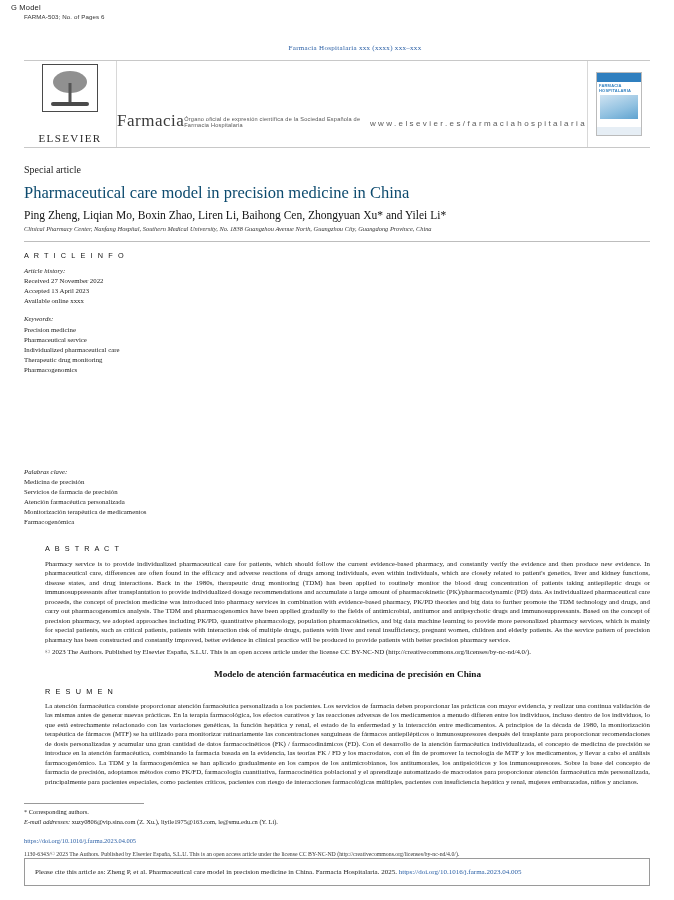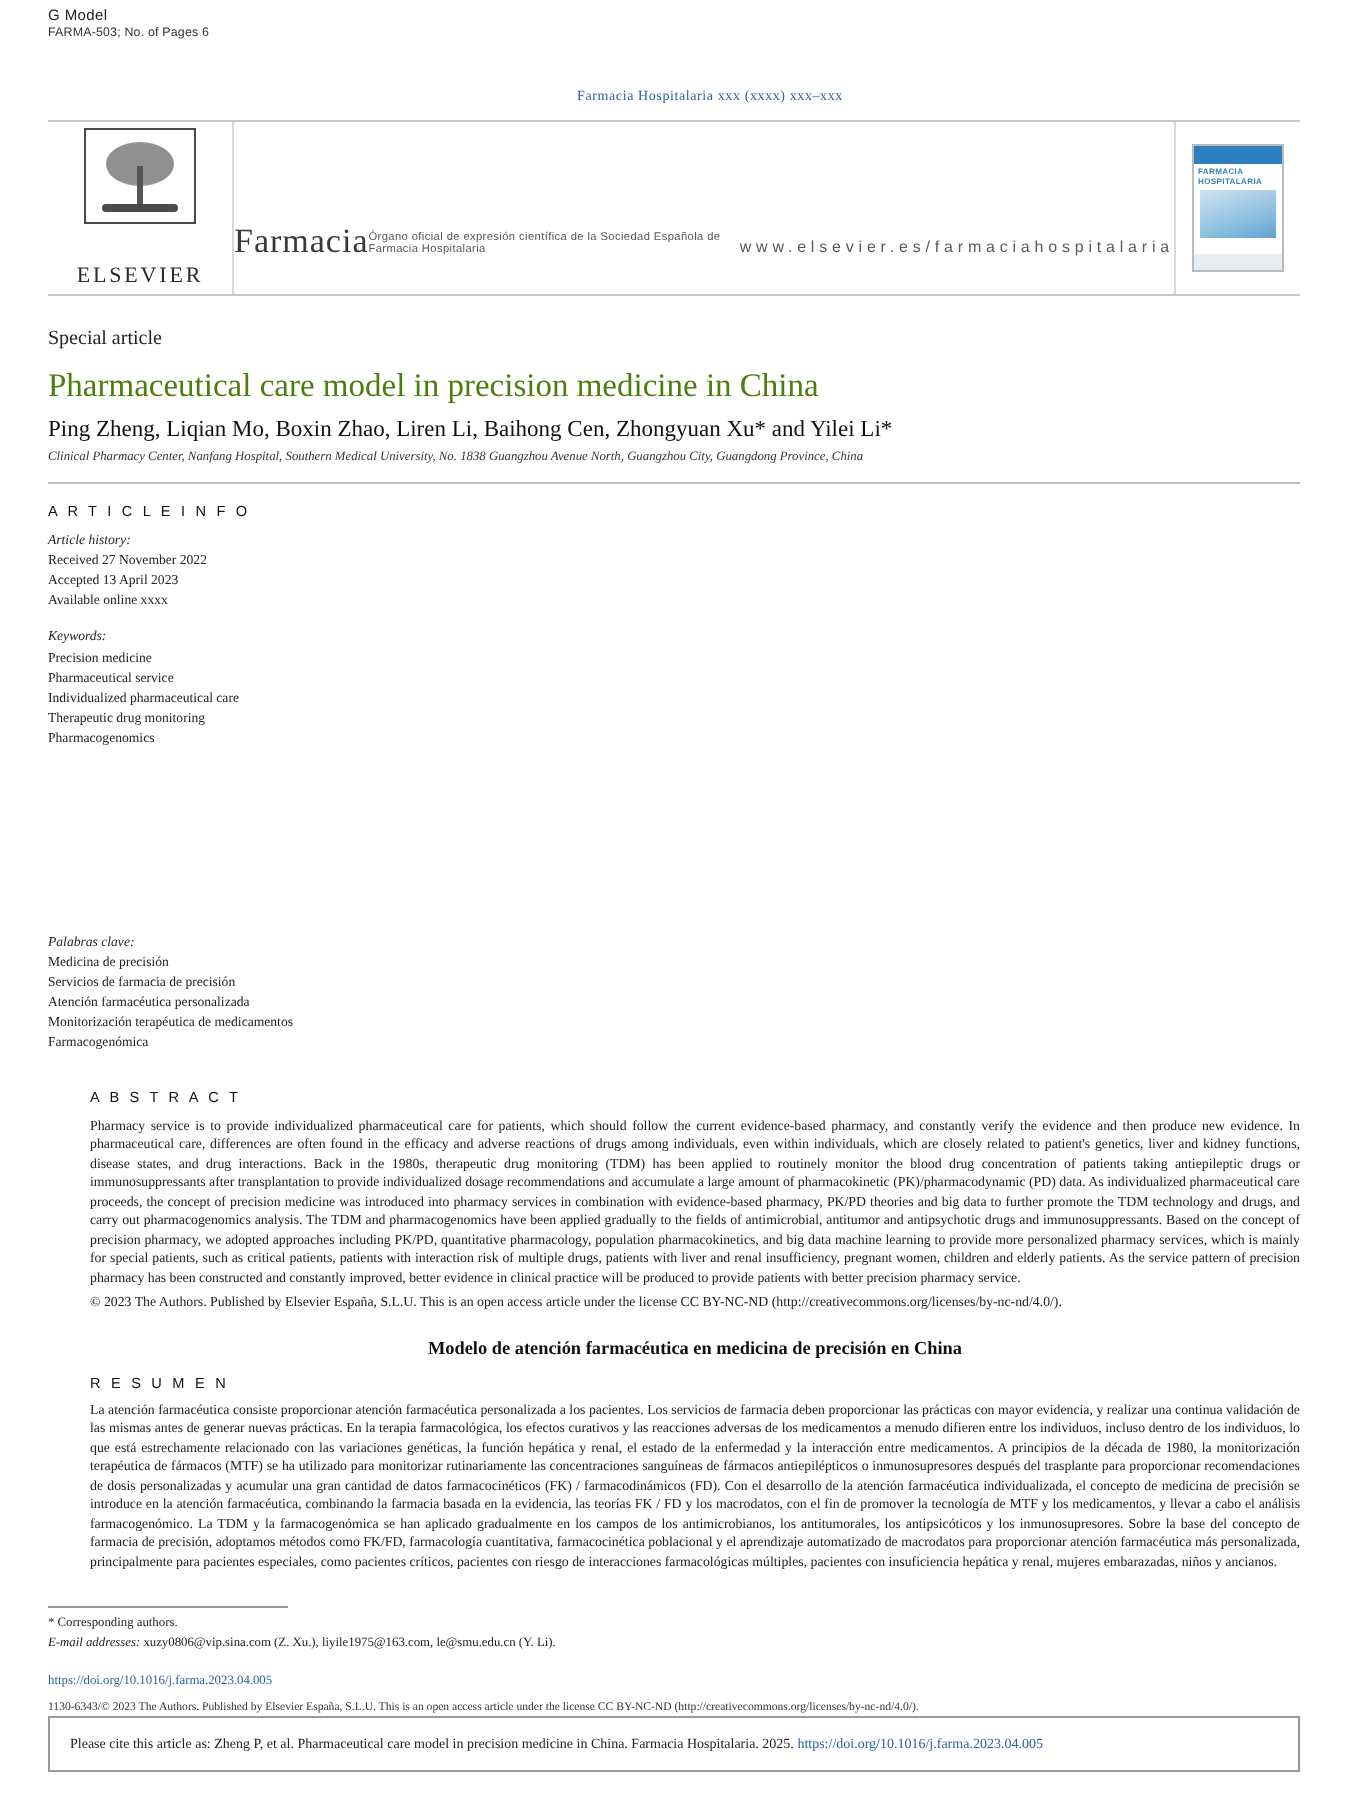--- a/index.html
+++ b/index.html
@@ -16,21 +16,21 @@
     overflow:hidden;
   }
   
   .topstrip{
     position:relative;
     height:34px;
     background:#ffffff;
     border-bottom:0;
   }
   .gmodel{
-    position:absolute;left:24px;top:3px;
+    position:absolute;left:11px;top:3px;
     font-size:7.5px;font-family:"Liberation Sans",sans-serif;
     color:#222;letter-spacing:.2px;
   }
   .farma-sc{
     position:absolute;left:24px;top:13px;
     font-size:6.2px;font-family:"Liberation Sans",sans-serif;
     color:#333;letter-spacing:.1px;
   }
   .aip{
     position:absolute;left:0;right:0;top:0;
@@ -137,21 +137,21 @@
   .cover-img .cpic{position:absolute;left:3px;top:22px;right:3px;height:24px;background:linear-gradient(160deg,#cfe3f2,#8fc0e0 60%,#5fa3d0);}
   .cover-img .cfoot{position:absolute;left:0;right:0;bottom:0;height:8px;background:#e6eef5;}
   
   .content{margin:0 24px;}
   .special{
     margin-top:16px;
     font-size:10px;color:#222;
   }
   h1.title{
     font-size:16.5px;font-weight:normal;
-    margin:8px 0 6px 0;line-height:1.2;color:#4d7c0f;
+    margin:8px 0 6px 0;line-height:1.2;color:#0c4a6e;
   }
   .authors{
     font-size:11.5px;margin:0 0 4px 0;color:#111;
   }
   .affil{
     font-size:6.4px;font-style:italic;color:#333;margin:0;
   }
   .rule{
     border:0;border-top:1px solid #bdbdbd;margin:9px 0 0 0;
   }

